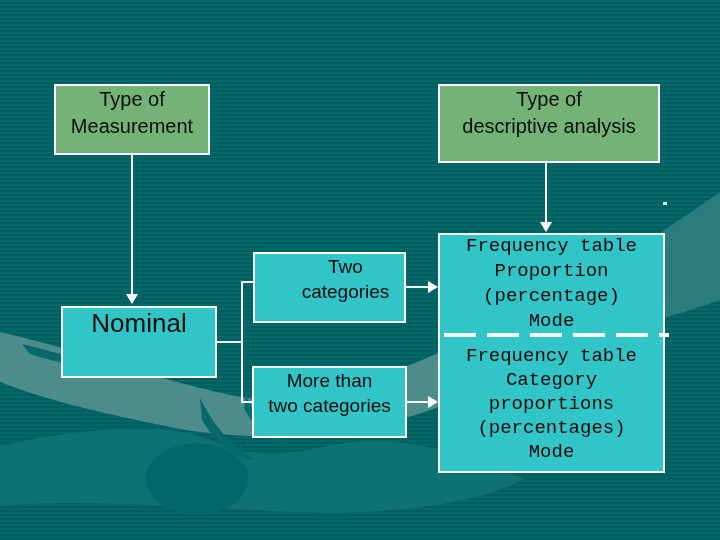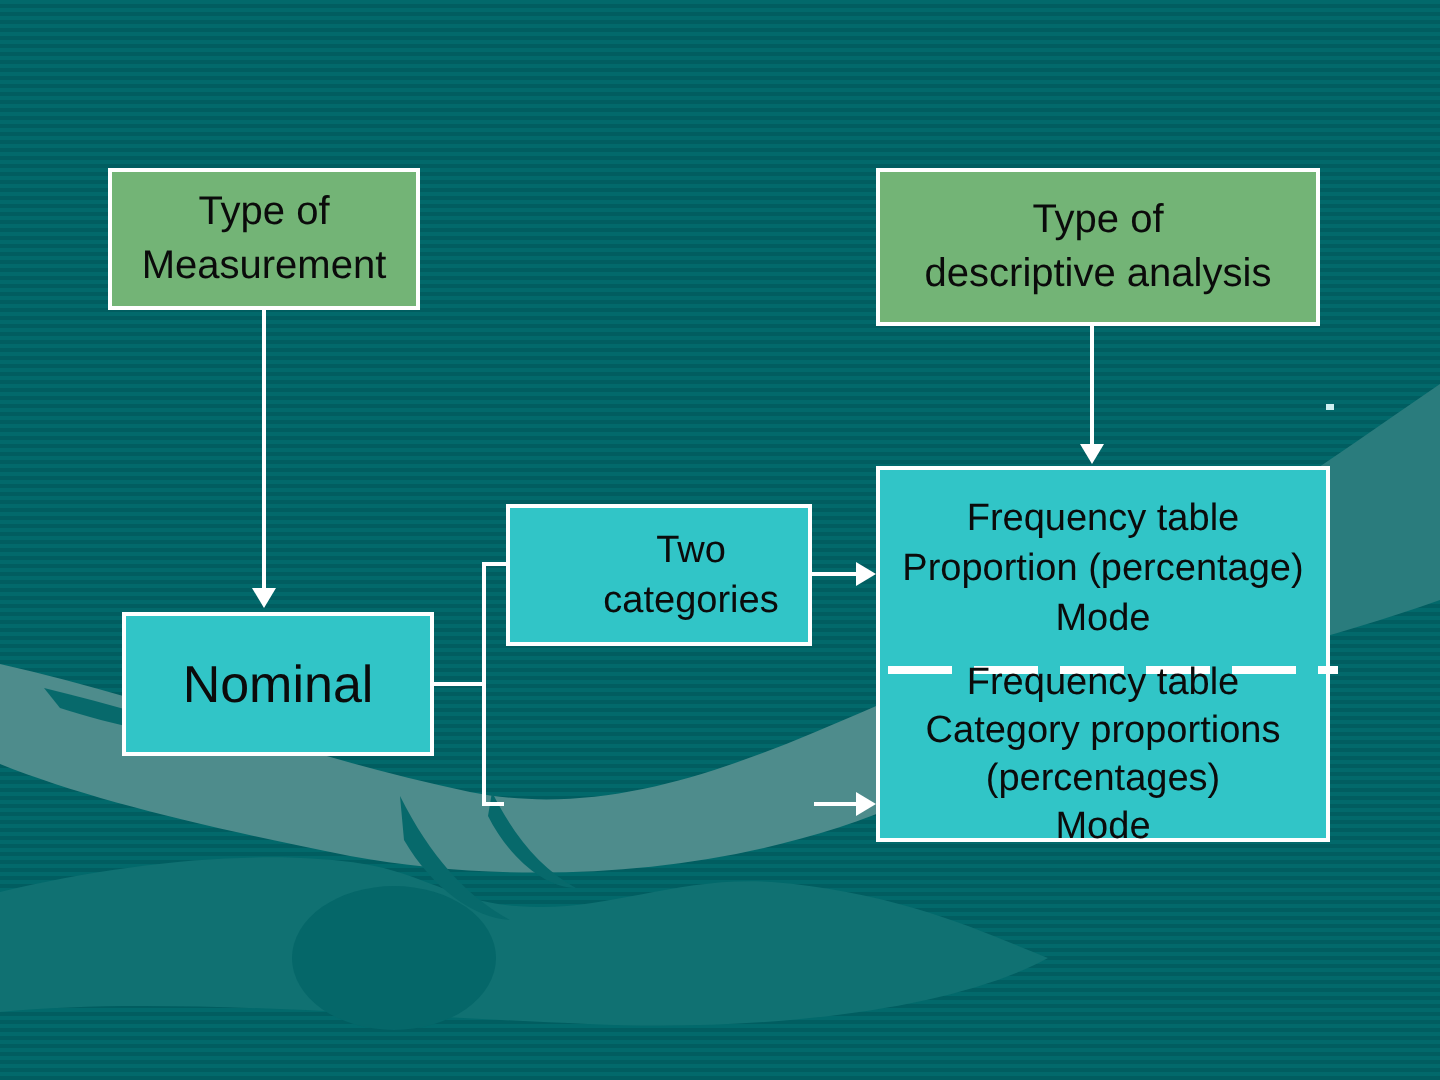--- a/index.html
+++ b/index.html
@@ -16,35 +16,35 @@
     color: var(--text);
   }
 
   .decor { position:absolute; left:0; top:0; z-index:0; }
 
   
   .box {
     position:absolute;
     border:2px solid var(--border);
     box-sizing:border-box;
-    display:flex; align-items:center; justify-content:center;
+    display:flex; align-items:flex-start; justify-content:center;
     text-align:center;
     z-index:2;
   }
   .box .label { white-space:pre-line; }
   .green { background: var(--boxGreen); }
   .teal  { background: var(--boxTeal); }
 
   #box-measurement { left:54px;  top:84px;  width:156px; height:71px;  font-size:20px; line-height:27px; }
   #box-analysis    { left:438px; top:84px;  width:222px; height:79px;  font-size:20px; line-height:27px; }
   #box-nominal     { left:61px;  top:306px; width:156px; height:72px;  font-size:26px; }
   #box-two         { left:253px; top:252px; width:153px; height:71px;  font-size:19px; line-height:25px;padding-left:32px; }
   #box-more        { left:252px; top:366px; width:155px; height:72px;  font-size:19px; line-height:25px; }
 
-  #box-results     { left:438px; top:233px; width:227px; height:188px; font-size:19px; display:block; }
+  #box-results     { left:438px; top:233px; width:227px; height:240px; font-size:19px; display:block;font-family:Liberation Mono, monospace; }
   .results-top {
     position:absolute; left:0; right:0; top:0; height:98px;
     display:flex; align-items:center; justify-content:center;
     line-height:25px; text-align:center;
   }
   .results-divider {
     position:absolute; left:4px; top:98px; width:219px; height:4px;
     background: repeating-linear-gradient(90deg,
       var(--border) 0px, var(--border) 32px,
       transparent 32px, transparent 43px);
@@ -134,20 +134,24 @@
 
   <div class="box teal" id="box-nominal">
     <span class="label">Nominal</span>
   </div>
 
   <div class="box teal" id="box-two">
     <span class="label">Two
 categories</span>
   </div>
 
+  <div class="box teal" id="box-more">
+    <span class="label">More than
+two categories</span>
+  </div>
 
   <div class="box teal" id="box-results">
     <div class="results-top">
       <span class="label">Frequency table
 Proportion (percentage)
 Mode</span>
     </div>
     <div class="results-divider"></div>
     <div class="results-bottom">
       <span class="label">Frequency table

